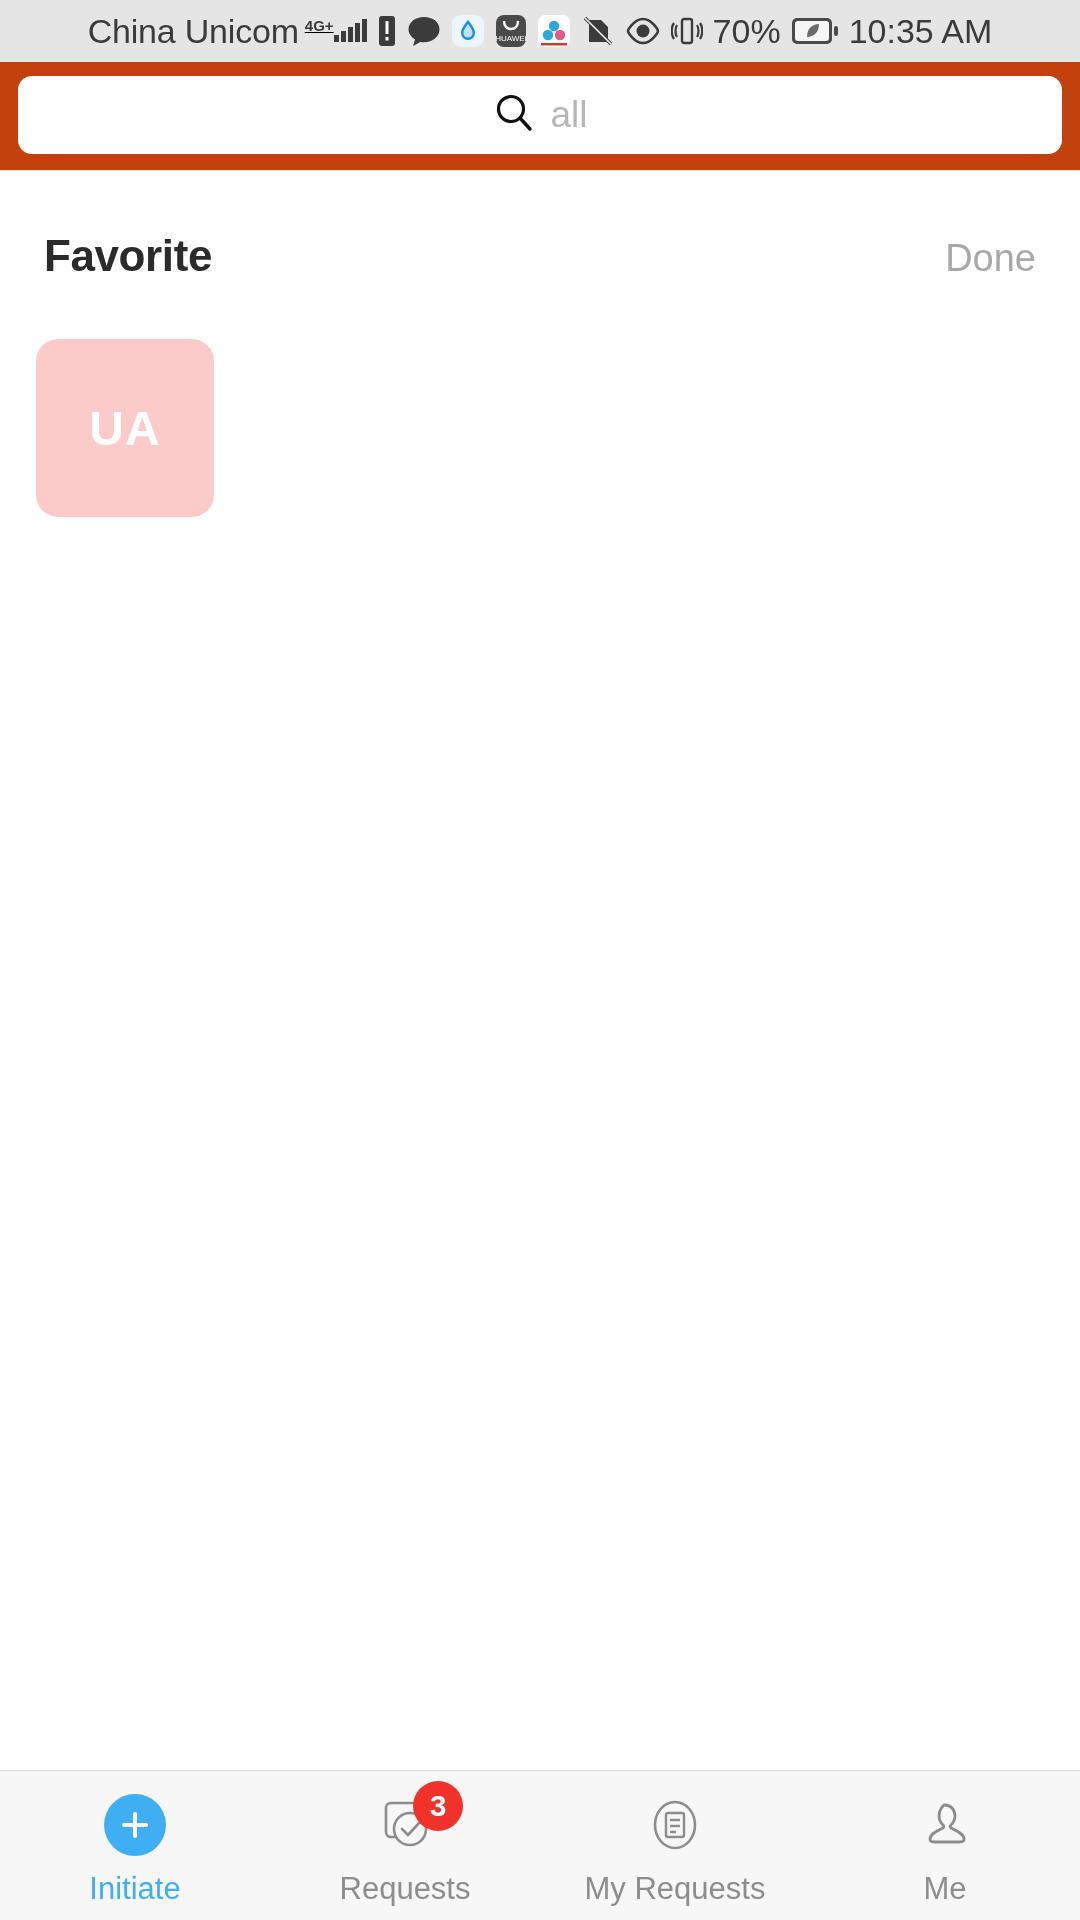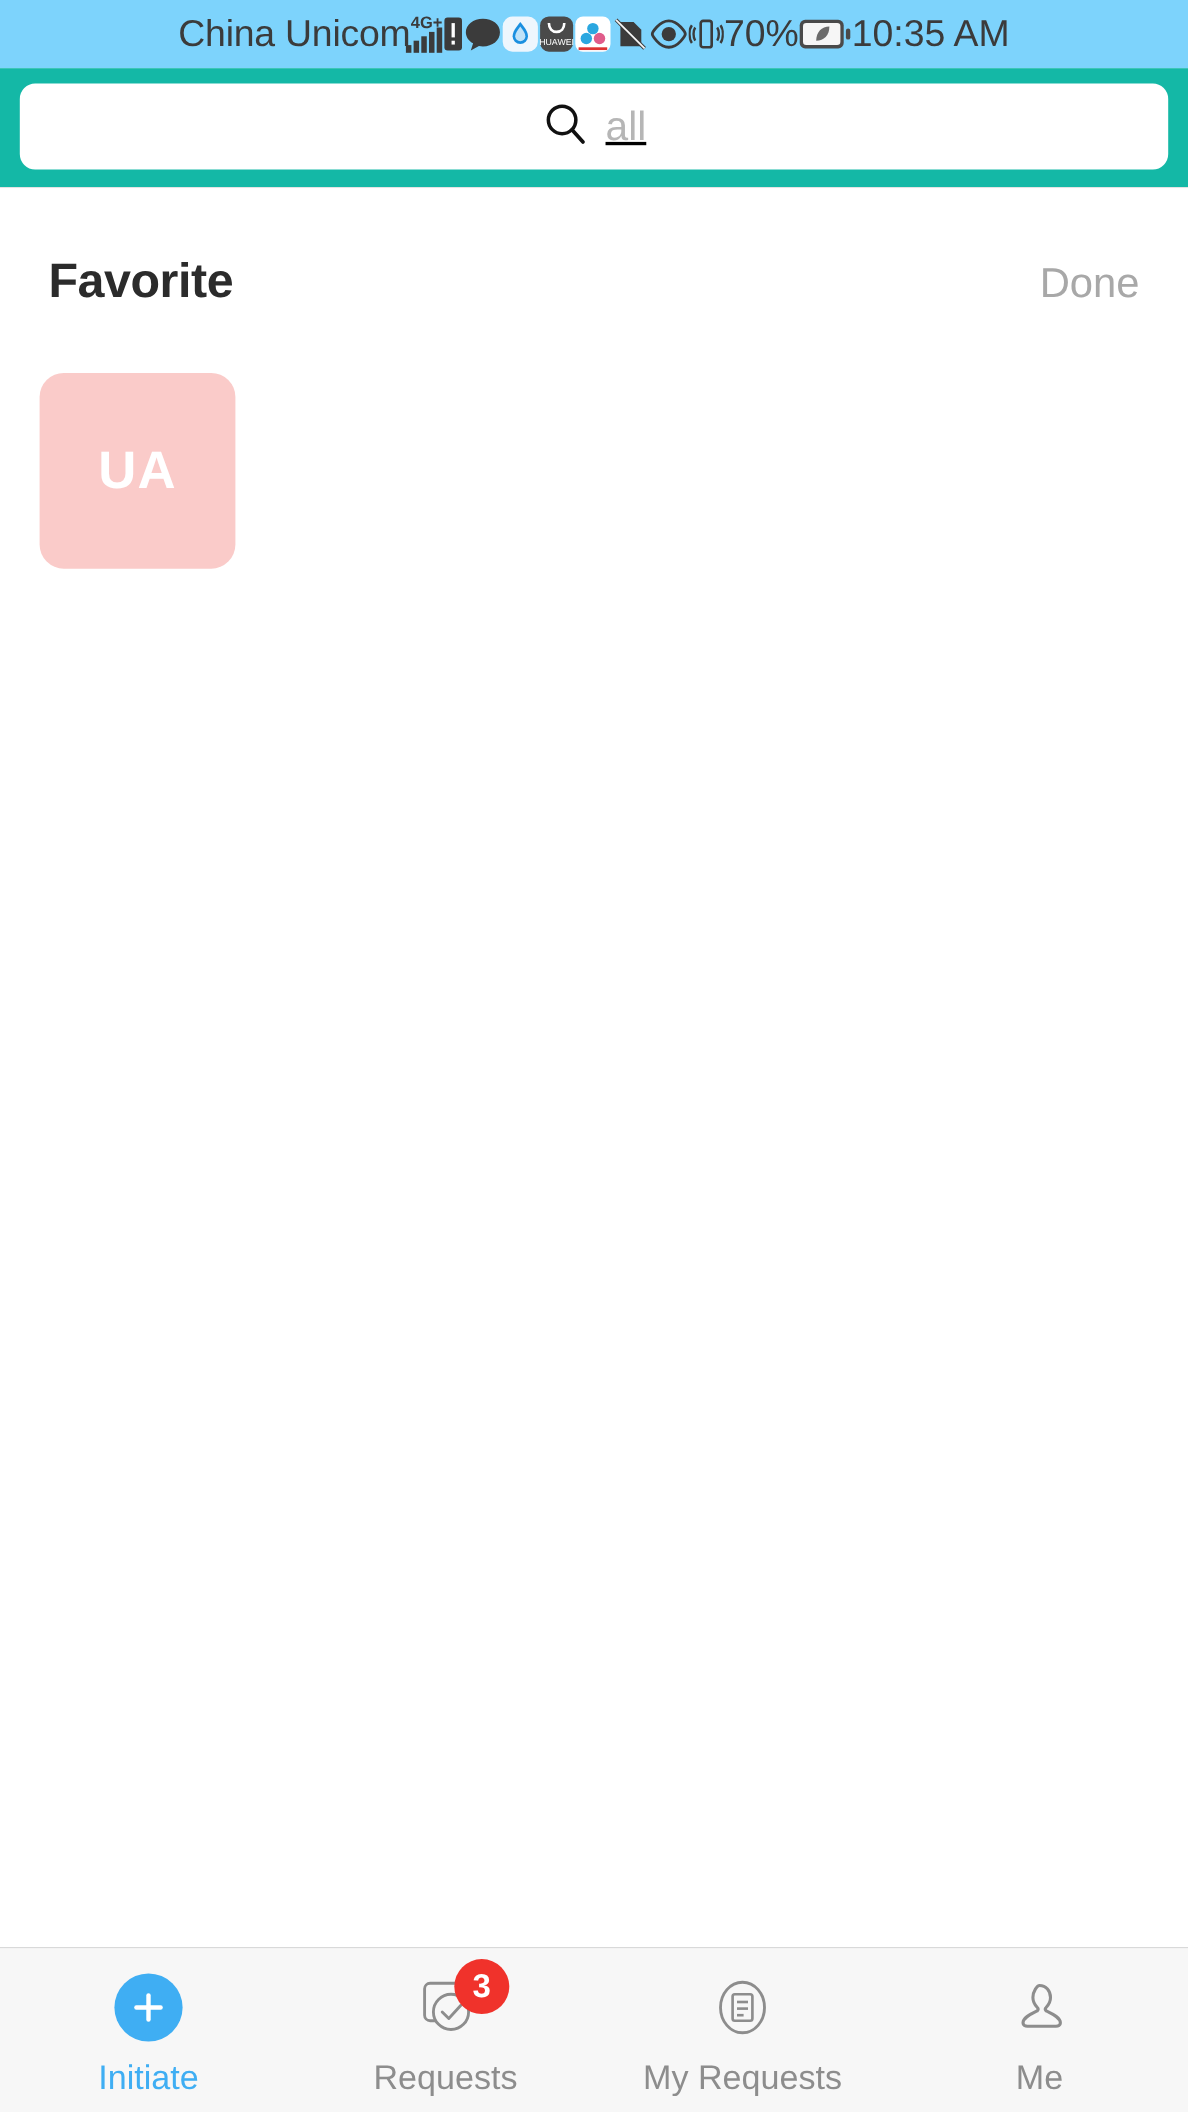--- a/index.html
+++ b/index.html
@@ -7,44 +7,44 @@
     width:1080px; height:1920px;
     background:#ffffff;
     font-family:"Liberation Sans", sans-serif;
     -webkit-font-smoothing:antialiased;
     overflow:hidden;
   }
 
   
   .statusbar{
     height:62px; width:100%;
-    background:#7dd3fc;
-    display:flex; align-items:center; justify-content:center;
+    background:#e5e5e5;
+    display:flex; align-items:center; justify-content:center;
+    gap:10px;
     padding:0 28px;
   }
   .carrier{ font-size:34px; color:#3b3b3b; letter-spacing:-0.2px; white-space:nowrap; }
   .sb-ico{ display:flex; align-items:center; justify-content:center; }
-  .net-block{ display:flex; flex-direction:column; align-items:flex-end; justify-content:center; margin-left:-4px; }
+  .net-block{ display:flex; flex-direction:row; align-items:flex-start; justify-content:center; margin-left:-4px;text-decoration:underline; }
   .net-4g{ font-size:15px; font-weight:bold; color:#3b3b3b; line-height:11px; }
   .bars{ display:flex; align-items:flex-end; gap:2px; height:22px; }
   .bars i{ display:block; width:5px; background:#3b3b3b; }
   .bars i:nth-child(1){ height:7px; }
   .bars i:nth-child(2){ height:11px; }
   .bars i:nth-child(3){ height:15px; }
   .bars i:nth-child(4){ height:19px; }
   .bars i:nth-child(5){ height:23px; }
   .batt-pct{ font-size:34px; color:#3b3b3b; }
   .clock{ font-size:34px; color:#3b3b3b; white-space:nowrap; }
 
   
   .search-wrap{
-    background:#14b8a6;
+    background:#c2410c;
     padding:14px 18px 16px 18px;
     border-bottom:1px solid #e3e3e3;
-    text-decoration:underline;
   }
   .search-bar{
     height:78px;
     background:#ffffff;
     border-radius:14px;
     display:flex; align-items:center; justify-content:center;
     gap:14px;
   }
   .search-ph{ font-size:37px; color:#b6b6b6; }
 

